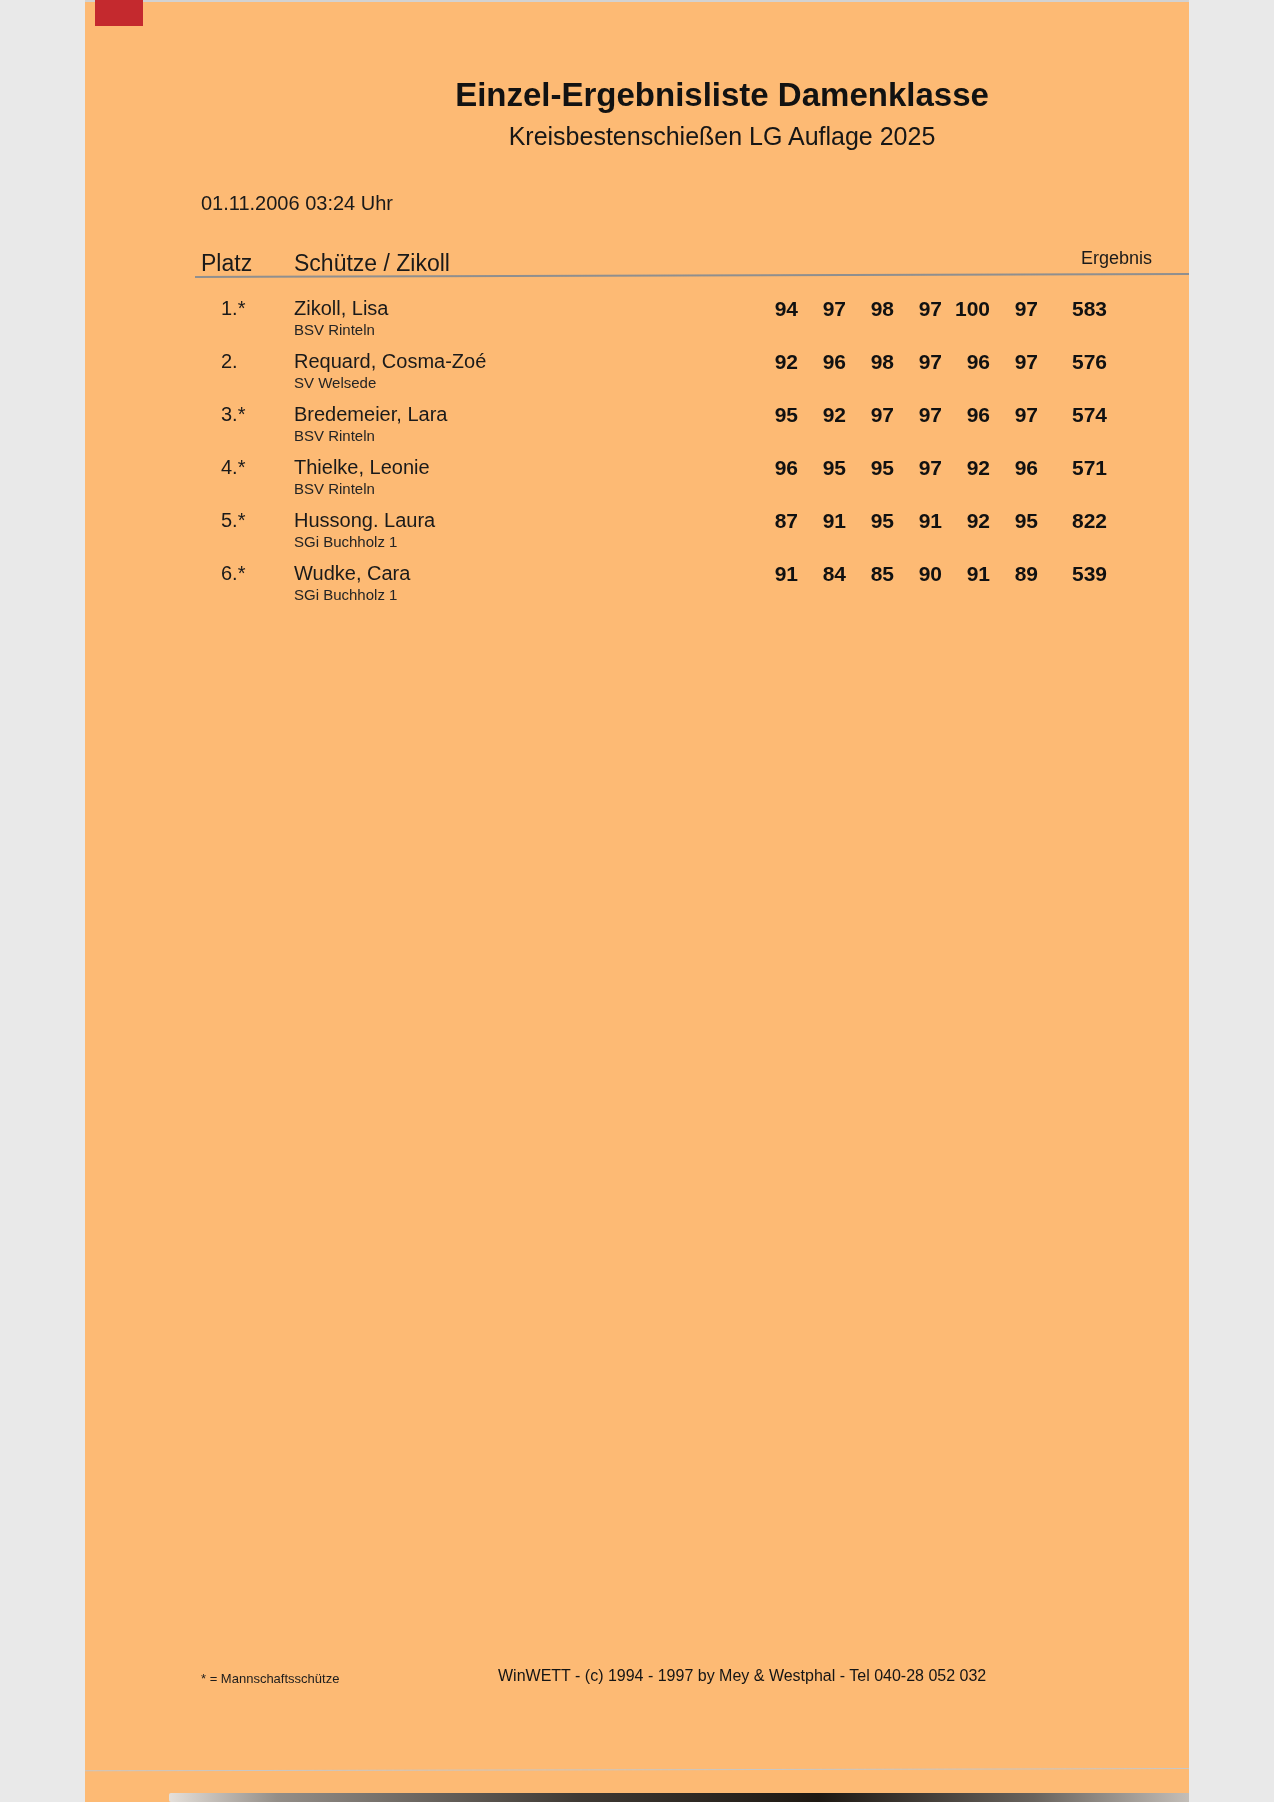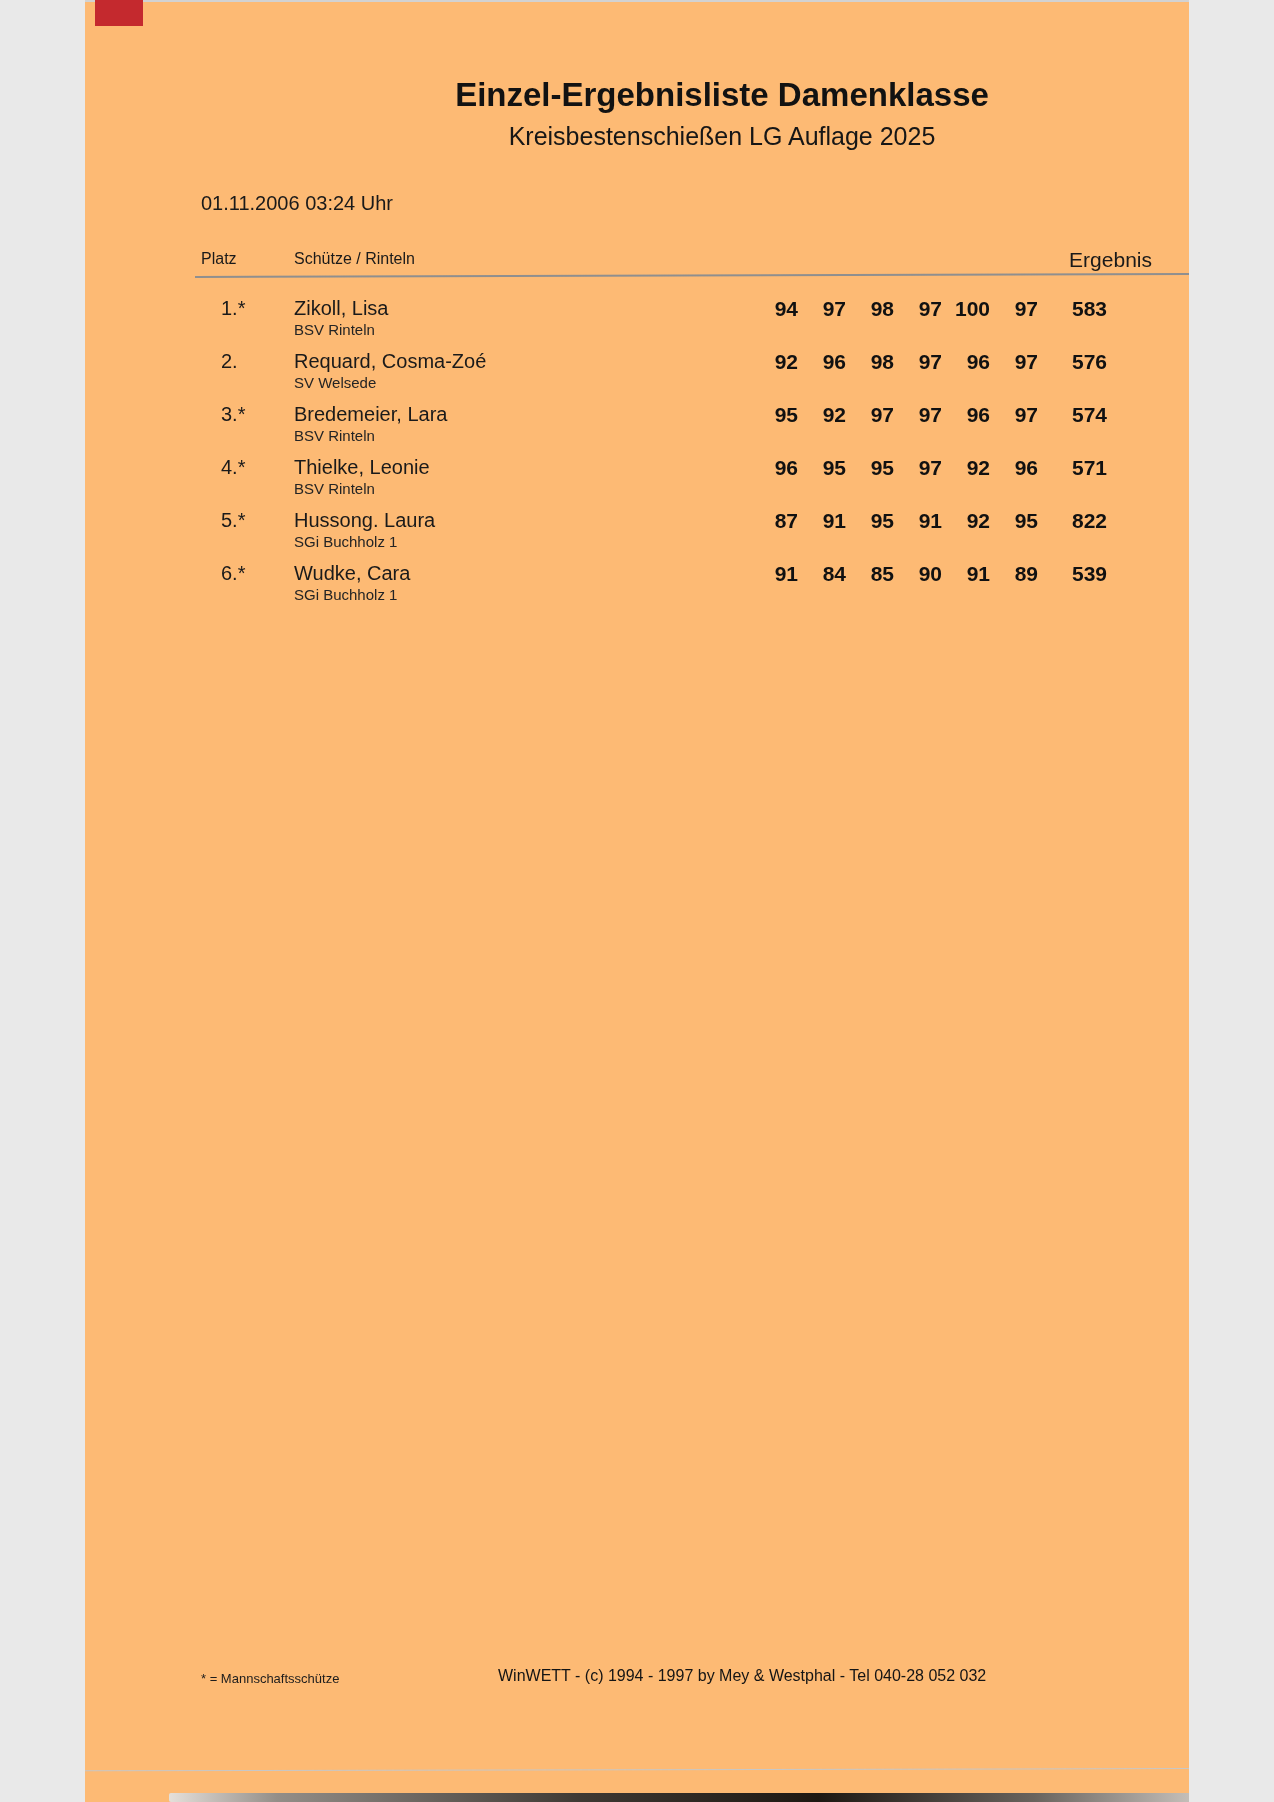--- a/index.html
+++ b/index.html
@@ -21,24 +21,24 @@
 
   
   .title    { position:absolute; left:0; top:76px; width:1274px; margin:0; text-align:center;
               font-size:33px; font-weight:bold; color:#121212; }
   .subtitle { position:absolute; left:0; top:122px; width:1274px; text-align:center;
               font-size:25px; color:#161616; }
   .datetime { position:absolute; left:116px; top:192px; font-size:20px; }
   .page-num { position:absolute; left:1022px; top:191px; width:160px; text-align:right; font-size:20px; }
 
   
-  .col-hdr          { position:absolute; top:250px; font-size:16px; white-space:nowrap;text-align:right; }
+  .col-hdr          { position:absolute; top:250px; font-size:23px; white-space:nowrap;text-align:right; }
   .col-hdr.platz    { left:116px; }
   .col-hdr.schuetze { left:209px; }
-  .col-hdr.ergebnis { left:977px; top:248px; width:90px; text-align:right; font-size:21px; }
+  .col-hdr.ergebnis { left:977px; top:248px; width:90px; text-align:right; font-size:18px; }
   .header-rule { position:absolute; left:110px; top:276px; width:1100px; height:2px;
                  background:#8f8f8f; transform:rotate(-0.18deg); transform-origin:left center; }
 
   
   .rows { position:absolute; left:0; top:297px; width:1274px; }
   .row  { position:relative; height:53px; }
   .cell { position:absolute; white-space:nowrap; }
   .cell.platz  { left:136px; top:0; font-size:20px; }
   .cell.name   { left:209px; top:0; font-size:20px; }
   .cell.verein { left:209px; top:24px; font-size:15px; color:#242424; }
@@ -58,21 +58,21 @@
 
   <div class="top-edge"></div>
   <div class="red-mark"></div>
 
   <h1 class="title">Einzel-Ergebnisliste Damenklasse</h1>
   <div class="subtitle">Kreisbestenschießen LG Auflage 2025</div>
   <div class="datetime">01.11.2006 03:24 Uhr</div>
   <div class="page-num">Seite 1</div>
 
   <div class="col-hdr platz">Platz</div>
-  <div class="col-hdr schuetze">Schütze / Rinteln</div>
+  <div class="col-hdr schuetze">Schütze / Zikoll</div>
   <div class="col-hdr ergebnis">Ergebnis</div>
   <div class="header-rule"></div>
 
   <div class="rows">
       <div class="row">
     <span class="cell platz">1.*</span>
     <span class="cell name">Zikoll, Lisa</span>
     <span class="cell verein">BSV Rinteln</span>
     <span class="cell score s0">94</span>
     <span class="cell score s1">97</span>

